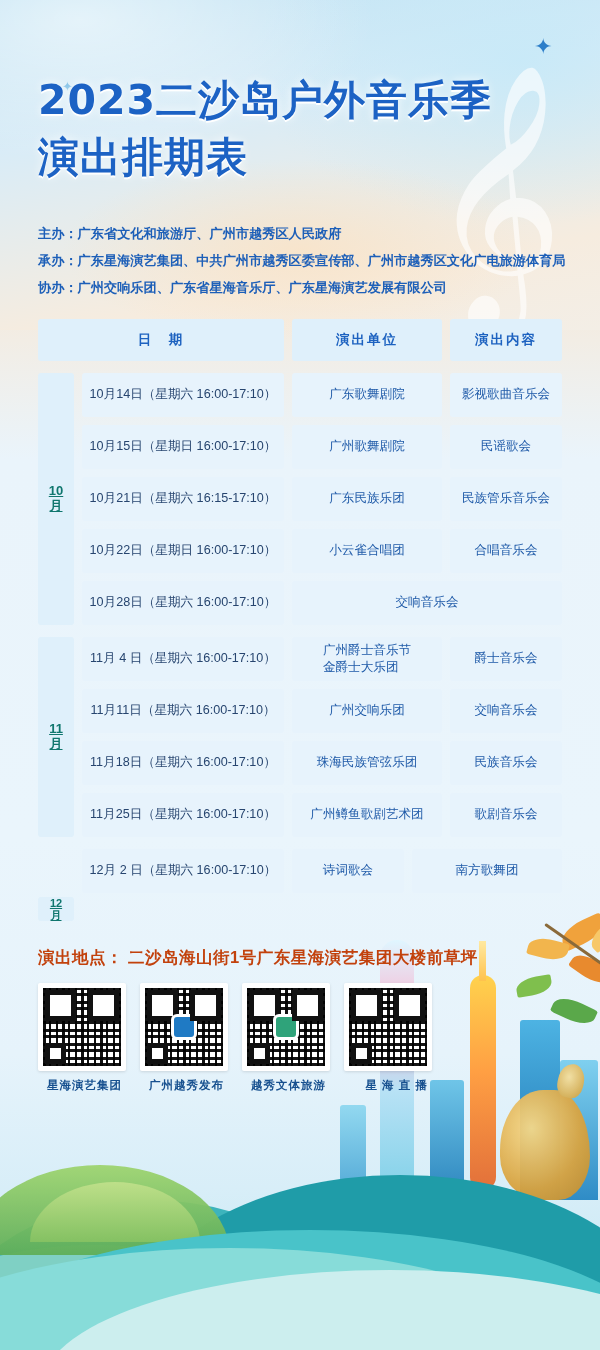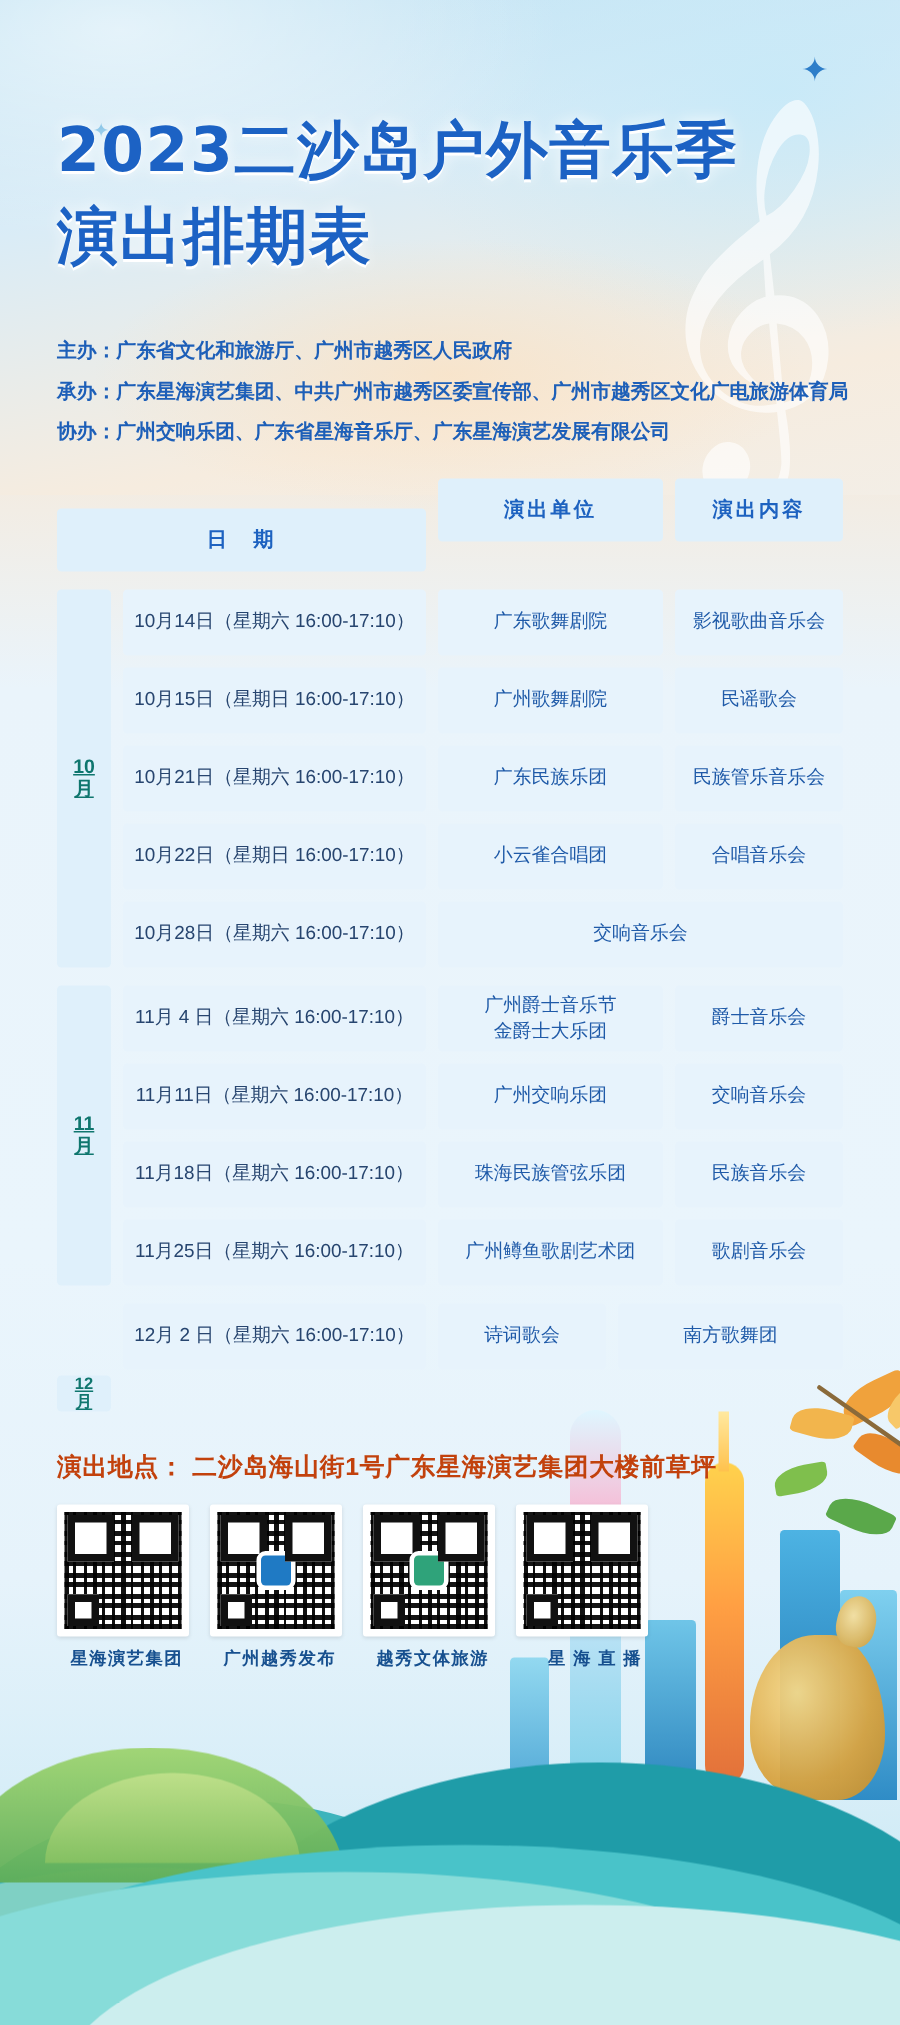--- a/index.html
+++ b/index.html
@@ -145,21 +145,21 @@
   .th {
     background: #dff0fb;
     color: #1d62c0;
     font-weight: bold;
     font-size: 13.5px;
     height: 42px;
     display: flex; align-items: center; justify-content: center;
     border-radius: 3px;
     letter-spacing: 2px;
   }
-  .th.c-date { flex: 0 0 246px; margin-top: 20px; }
+  .th.c-date { flex: 0 0 246px; }
   .th.c-unit { flex: 0 0 150px; }
   .th.c-prog  { flex: 1 1 auto; }
 
   .group { margin-top: 12px; display: flex; gap: 8px; align-items: stretch; }
   .month {
     flex: 0 0 36px;
     background: #dff0fb;
     border-radius: 3px;
     color: #0f766e;
     font-weight: bold;
@@ -171,21 +171,21 @@
   }
   .rows { flex: 1 1 auto; display: flex; flex-direction: column; gap: 8px; }
   .row { display: flex; gap: 8px; }
   .cell {
     background: #e7f3fc;
     border-radius: 3px;
     color: #2b4a78;
     font-size: 12.6px;
     min-height: 44px;
     display: flex; align-items: center; justify-content: center;
-    text-align: center;
+    text-align: left;
     line-height: 1.35;
     padding: 4px 2px;
   }
   .cell.date { flex: 0 0 202px; color:#27456f; }
   .cell.unit { flex: 0 0 150px; color:#1f5aa8; }
   .cell.prog { flex: 1 1 auto; color:#1f5aa8; }
   .group.m12 .month { font-size: 11px; margin-top: 48px; }
 
   .venue {
     margin-top: 26px;
@@ -301,21 +301,21 @@
           <div class="cell date">10月14日（星期六 16:00-17:10）</div>
           <div class="cell unit">广东歌舞剧院</div>
           <div class="cell prog">影视歌曲音乐会</div>
         </div>
         <div class="row">
           <div class="cell date">10月15日（星期日 16:00-17:10）</div>
           <div class="cell unit">广州歌舞剧院</div>
           <div class="cell prog">民谣歌会</div>
         </div>
         <div class="row">
-          <div class="cell date">10月21日（星期六 16:00-17:10）</div>
+          <div class="cell date">10月21日（星期六 16:15-17:10）</div>
           <div class="cell unit">广东民族乐团</div>
           <div class="cell prog">民族管乐音乐会</div>
         </div>
         <div class="row">
           <div class="cell date">10月22日（星期日 16:00-17:10）</div>
           <div class="cell unit">小云雀合唱团</div>
           <div class="cell prog">合唱音乐会</div>
         </div>
         <div class="row">
           <div class="cell date">10月28日（星期六 16:00-17:10）</div>

